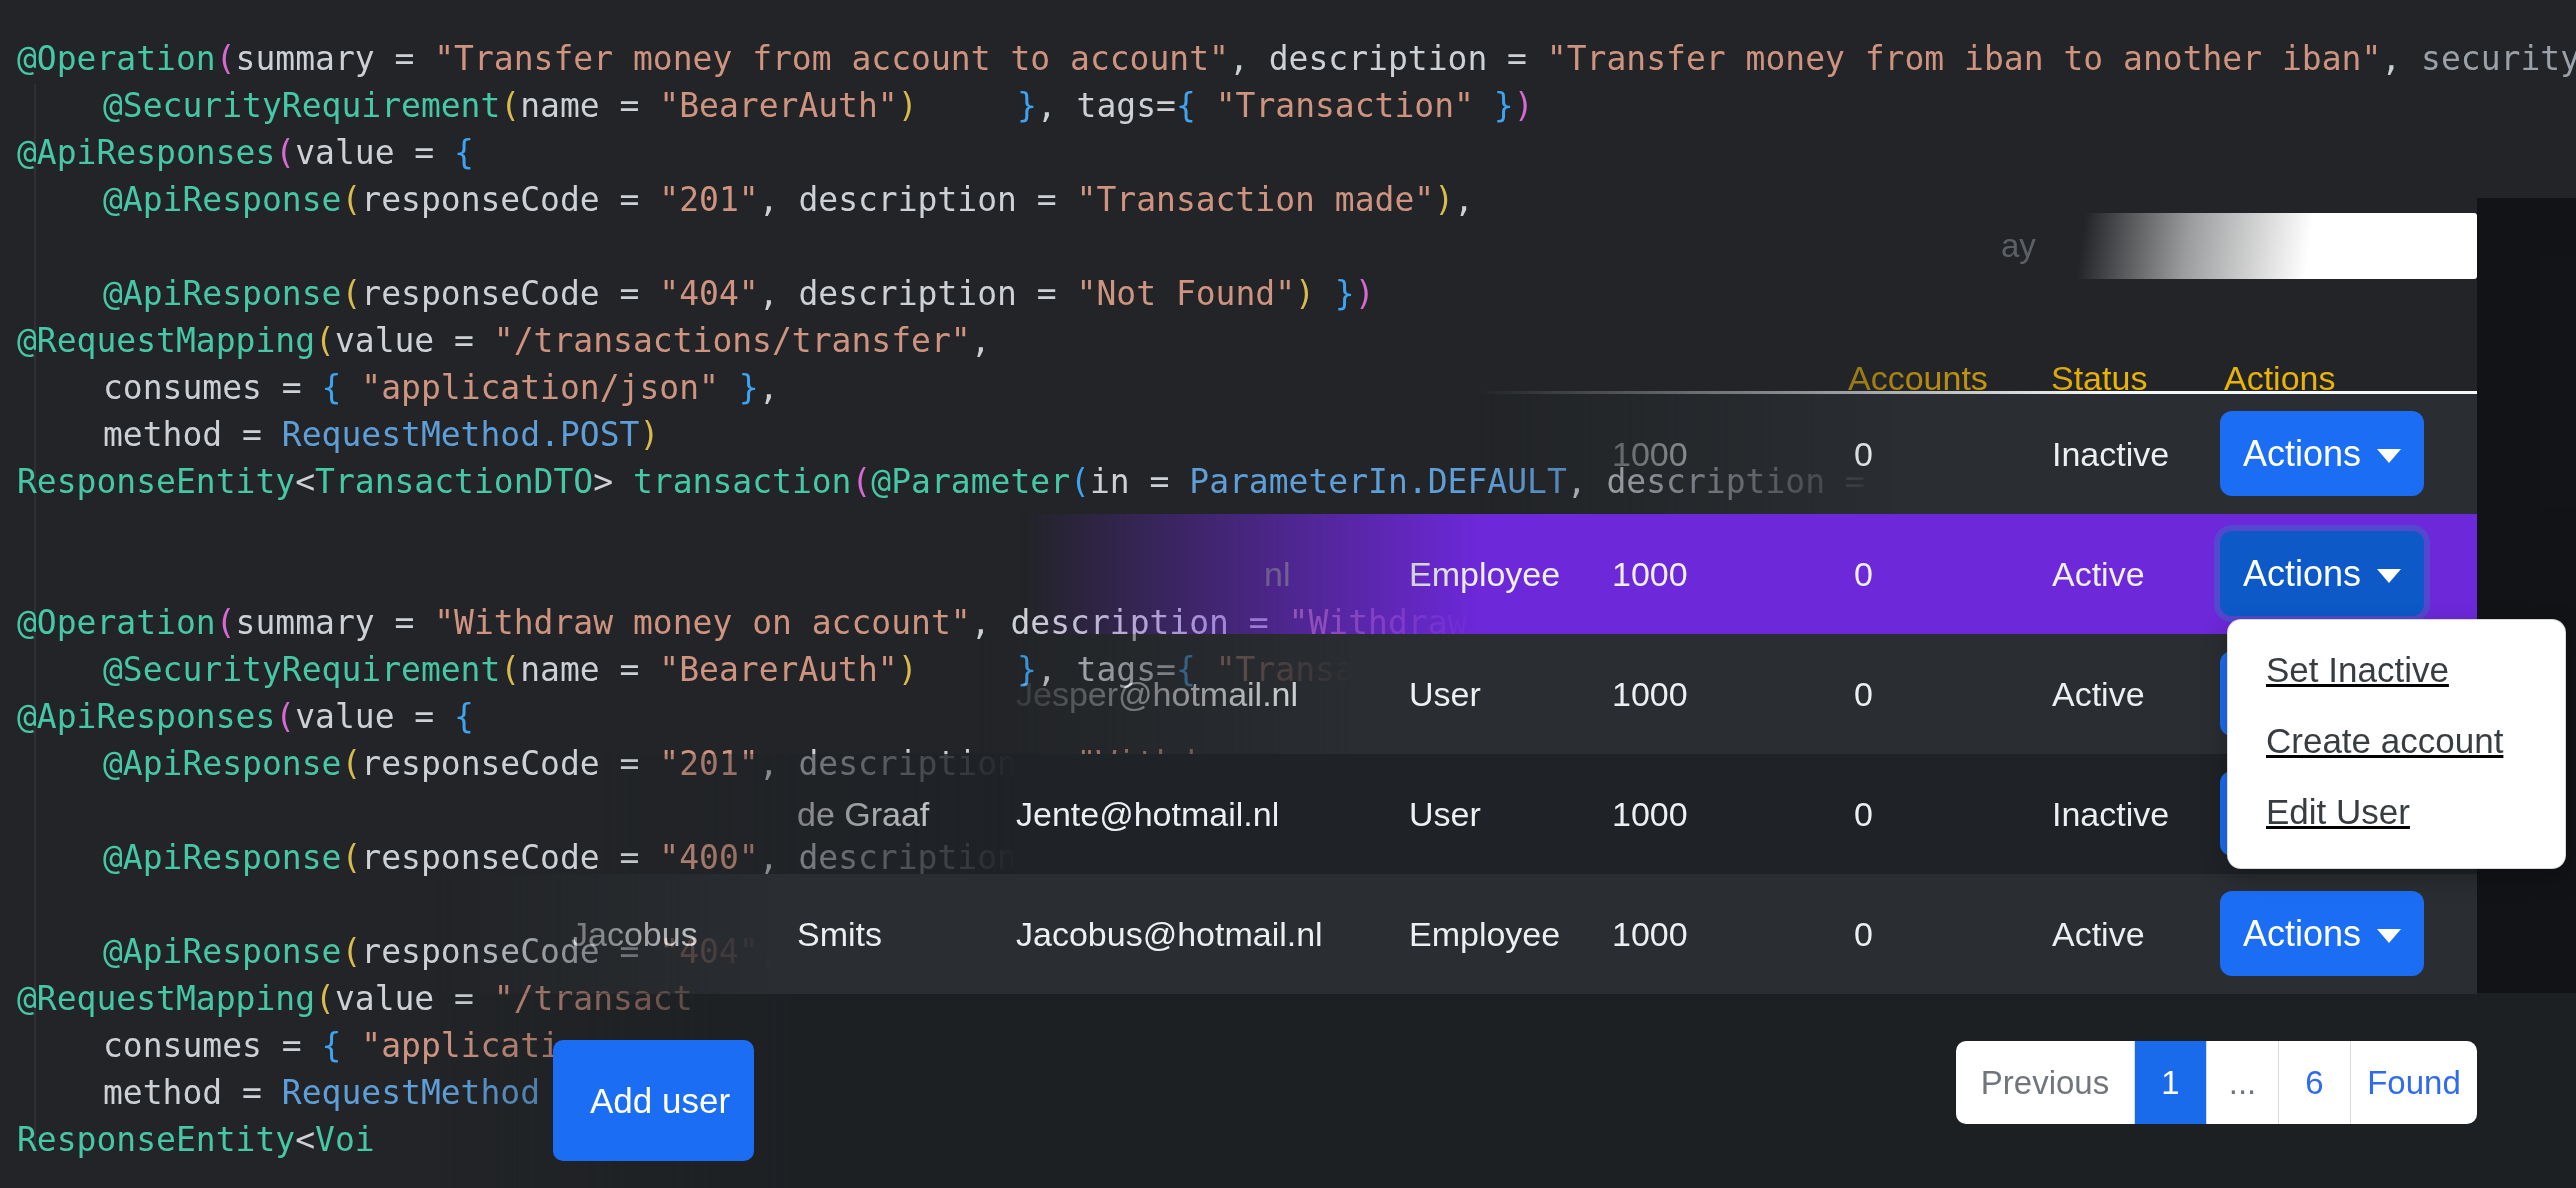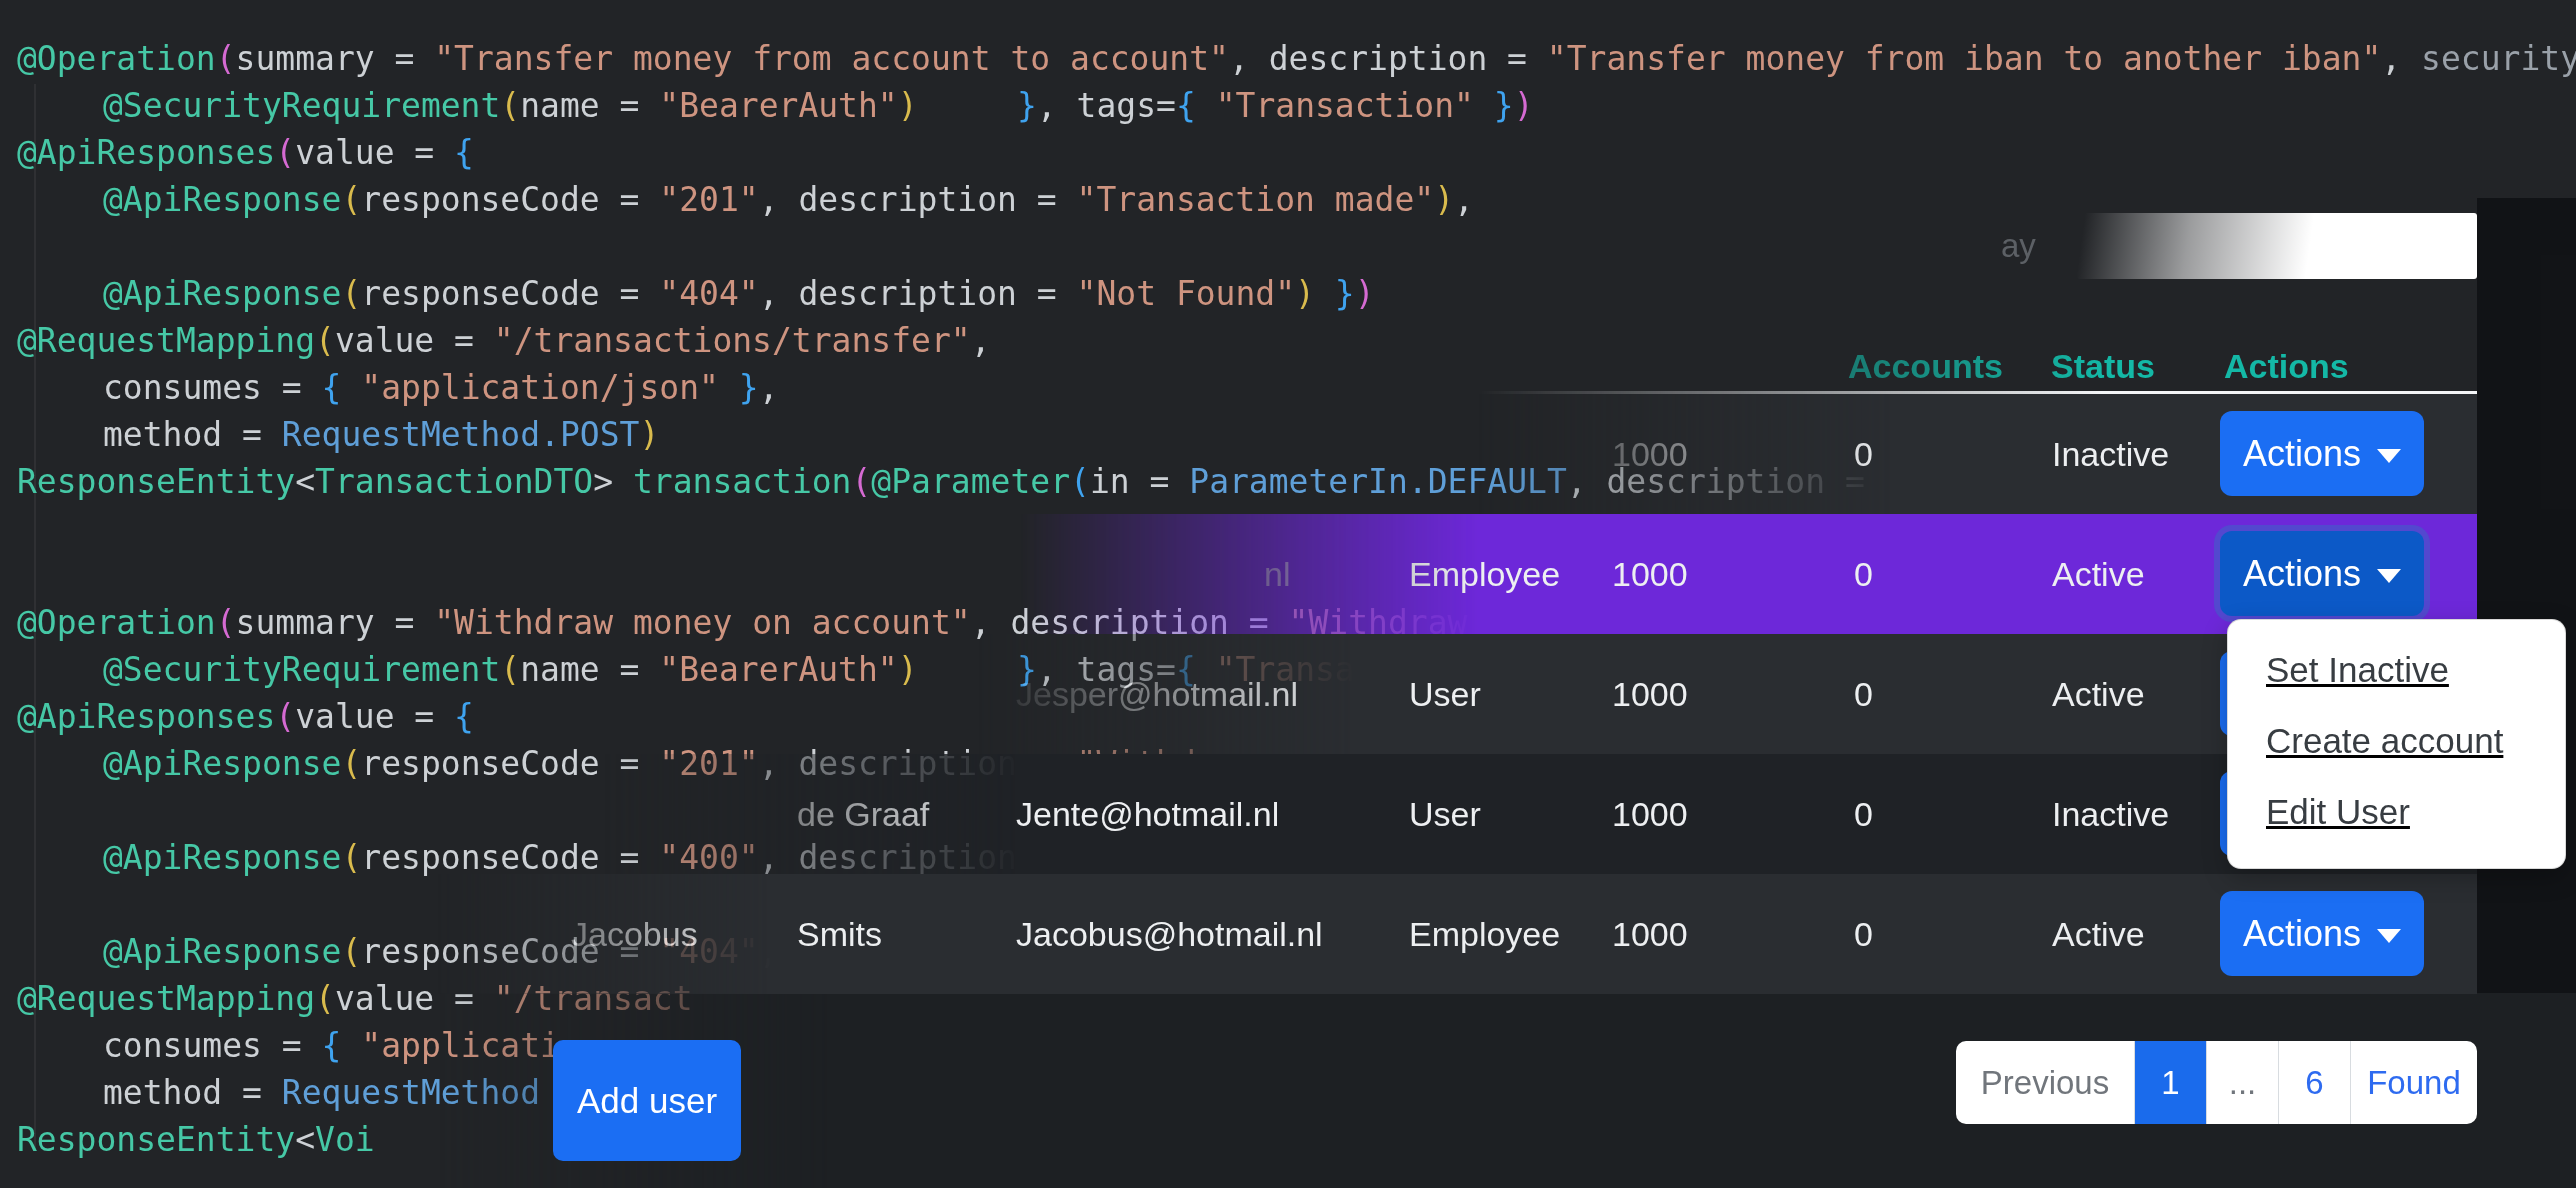--- a/index.html
+++ b/index.html
@@ -27,21 +27,21 @@
   }
   #right-strip{position:absolute;left:2477px;top:198px;width:99px;height:803px;background:rgba(16,18,21,.9);z-index:12;}
   #bottom-block{position:absolute;left:396px;top:993px;width:2180px;height:196px;background:#1d2023;z-index:12;--f0:2%;--f1:20%;}
 
   #search-field{position:absolute;left:2077px;top:213px;width:400px;height:66px;z-index:13;border-radius:3px;
     background:linear-gradient(98deg,rgba(34,36,39,0) 2%,rgba(255,255,255,.55) 28%,#fff 58%);}
   #ghost-label{position:absolute;left:2001px;top:227px;font-size:33px;color:#8d9299;opacity:.55;z-index:13;}
 
   #user-table{position:absolute;left:396px;top:341px;width:2081px;z-index:14;color:#edeff1;font-size:34px;}
   #table-header{position:relative;height:53px;--f0:52%;--f1:82%;}
-  .th{position:absolute;top:0;height:50px;line-height:50px;font-weight:bold;color:#14b8a6;}
+  .th{position:absolute;top:12px;height:50px;line-height:50px;font-weight:normal;color:#eab308;}
   #header-underline{position:absolute;left:0;right:0;bottom:0;height:3px;background:#f4f6f8;}
   #rows{position:relative;}
   .trow{position:relative;height:120px;}
   .stripe-light{background:#2a2d31;}
   .stripe-dark{background:#1f2226;}
   .stripe-hover{background:#6d28d9;}
   .cell{position:absolute;top:0;height:120px;line-height:120px;white-space:nowrap;}
   .frag{opacity:.5;}
   .btn-actions{position:absolute;left:1824px;top:17px;width:204px;height:85px;border-radius:12px;
     background:#1b6ef3;color:#fff;font-size:36px;display:flex;align-items:center;justify-content:center;gap:16px;cursor:pointer;}
@@ -52,21 +52,21 @@
     border-radius:14px;z-index:30;box-shadow:0 8px 24px rgba(0,0,0,.25);padding-top:14px;box-sizing:border-box;text-decoration:underline;}
   .menu-item{height:71px;line-height:71px;padding-left:38px;font-size:35px;color:#383d42;cursor:pointer;}
 
   #pagination{position:absolute;left:1956px;top:1041px;height:83px;display:flex;z-index:20;font-size:33px;border-radius:10px;overflow:hidden;}
   .page-cell{background:#fff;color:#71767c;display:flex;align-items:center;justify-content:center;border-right:1.5px solid #d8dce0;box-sizing:border-box;cursor:pointer;}
   .page-cell:last-child{border-right:none;}
   .page-cell.link{color:#2e6bf0;}
   .page-cell.current{background:#1a6bec;color:#fff;}
 
   #add-user-button{position:absolute;left:553px;top:1040px;width:188px;height:121px;border-radius:10px;background:#1b6ef3;
-    color:#fff;font-size:35px;display:flex;align-items:center;justify-content:center;z-index:20;cursor:pointer;}
+    color:#fff;font-size:35px;display:flex;align-items:center;justify-content:center;z-index:20;cursor:pointer;padding-left:13px;}
 </style>
 </head>
 <body>
 
 <div id="stage">
 
   <div id="editor">
     <div id="indent-guide"></div>
     <div id="code"><div class="code-line"><span class="ann">@Operation</span><span class="pk">(</span><span class="w">summary = </span><span class="str">"Transfer money from account to account"</span><span class="w">, description = </span><span class="str">"Transfer money from iban to another iban"</span><span class="w">, </span><span class="dim">security</span></div><div class="code-line ind"><span class="ann">@SecurityRequirement</span><span class="gd">(</span><span class="w">name = </span><span class="str">"BearerAuth"</span><span class="gd">)</span><span class="w">     </span><span class="bl">}</span><span class="w">, tags=</span><span class="bl">{</span><span class="w"> </span><span class="str">"Transaction"</span><span class="w"> </span><span class="bl">}</span><span class="pk">)</span></div><div class="code-line"><span class="ann">@ApiResponses</span><span class="pk">(</span><span class="w">value = </span><span class="bl">{</span></div><div class="code-line ind"><span class="ann">@ApiResponse</span><span class="gd">(</span><span class="w">responseCode = </span><span class="str">"201"</span><span class="w">, description = </span><span class="str">"Transaction made"</span><span class="gd">)</span><span class="w">,</span></div><div class="code-line"></div><div class="code-line ind"><span class="ann">@ApiResponse</span><span class="gd">(</span><span class="w">responseCode = </span><span class="str">"404"</span><span class="w">, description = </span><span class="str">"Not Found"</span><span class="gd">)</span><span class="w"> </span><span class="bl">}</span><span class="pk">)</span></div><div class="code-line"><span class="ann">@RequestMapping</span><span class="gd">(</span><span class="w">value = </span><span class="str">"/transactions/transfer"</span><span class="w">,</span></div><div class="code-line ind"><span class="w">consumes = </span><span class="bl">{</span><span class="w"> </span><span class="str">"application/json"</span><span class="w"> </span><span class="bl">}</span><span class="w">,</span></div><div class="code-line ind"><span class="w">method = </span><span class="ty">RequestMethod.POST</span><span class="gd">)</span></div><div class="code-line"><span class="ann">ResponseEntity</span><span class="w">&lt;</span><span class="ann">TransactionDTO</span><span class="w">&gt; </span><span class="ann">transaction</span><span class="pk">(</span><span class="ann">@Parameter</span><span class="bl">(</span><span class="w">in = </span><span class="ty">ParameterIn.DEFAULT</span><span class="w">, description =</span></div><div class="code-line"></div><div class="code-line"></div><div class="code-line"><span class="ann">@Operation</span><span class="pk">(</span><span class="w">summary = </span><span class="str">"Withdraw money on account"</span><span class="w">, description = </span><span class="str">"Withdraw</span></div><div class="code-line ind"><span class="ann">@SecurityRequirement</span><span class="gd">(</span><span class="w">name = </span><span class="str">"BearerAuth"</span><span class="gd">)</span><span class="w">     </span><span class="bl">}</span><span class="w">, tags=</span><span class="bl">{</span><span class="w"> </span><span class="str">"Transaction"</span><span class="w"> </span><span class="bl">}</span><span class="pk">)</span></div><div class="code-line"><span class="ann">@ApiResponses</span><span class="pk">(</span><span class="w">value = </span><span class="bl">{</span></div><div class="code-line ind"><span class="ann">@ApiResponse</span><span class="gd">(</span><span class="w">responseCode = </span><span class="str">"201"</span><span class="w">, description = </span><span class="str">"Withd</span></div><div class="code-line"></div><div class="code-line ind"><span class="ann">@ApiResponse</span><span class="gd">(</span><span class="w">responseCode = </span><span class="str">"400"</span><span class="w">, description =</span></div><div class="code-line"></div><div class="code-line ind"><span class="ann">@ApiResponse</span><span class="gd">(</span><span class="w">responseCode = </span><span class="str">"404"</span><span class="w">,</span></div><div class="code-line"><span class="ann">@RequestMapping</span><span class="gd">(</span><span class="w">value = </span><span class="str">"/transact</span></div><div class="code-line ind"><span class="w">consumes = </span><span class="bl">{</span><span class="w"> </span><span class="str">"applicati</span></div><div class="code-line ind"><span class="w">method = </span><span class="ty">RequestMethod</span></div><div class="code-line"><span class="ann">ResponseEntity</span><span class="w">&lt;</span><span class="ann">Voi</span></div></div>
   </div>

